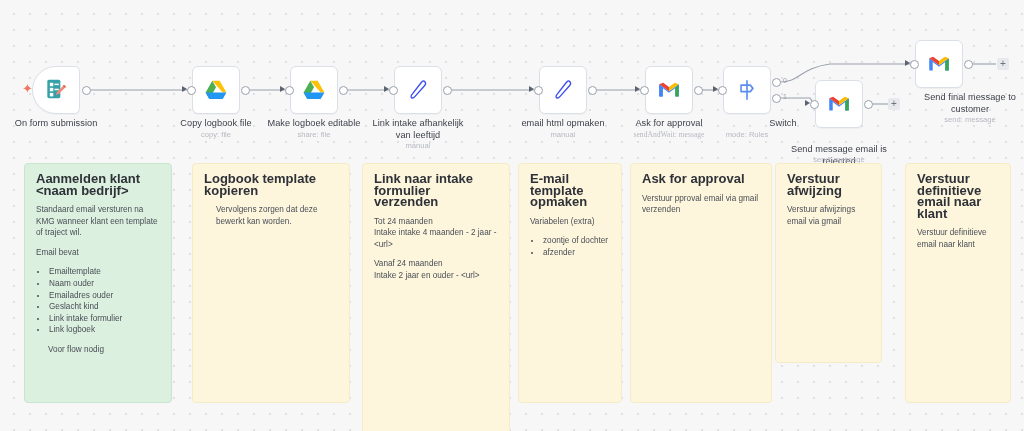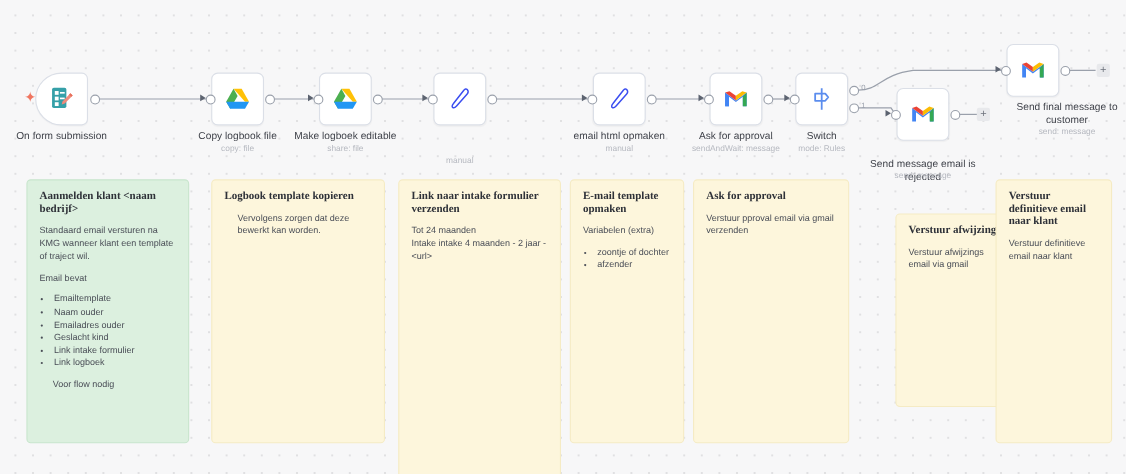--- a/index.html
+++ b/index.html
@@ -97,25 +97,24 @@
   .sticky {
     position: absolute;
     border-radius: 4px;
     padding: 9px 11px 10px 11px;
     overflow: hidden;
   }
   .sticky.yellow { background: #fdf6dc; border: 1px solid #f5ebc4; }
   .sticky.green  { background: #dcf0df; border: 1px solid #c8e5cd; }
   .sticky h4 {
     margin: 0 0 8px 0;
-    font-size: 10px;
+    font-size: 13px;
     line-height: 11.5px;
     font-weight: bold;
     color: #2e3138;
-    font-family: Liberation Serif, serif;
   }
   .sticky p {
     margin: 0 0 8px 0;
     font-size: 8.2px;
     line-height: 11.6px;
     color: #4a4e57;
     white-space: pre-line;
   }
   .sticky p:last-child { margin-bottom: 0; }
   .sticky ul {
@@ -184,20 +183,22 @@
     </svg>
   </div>
   <div class="node-label" style="left:258px; top:118px; width:112px;">Make logboek editable</div>
   <div class="node-sub" style="left:258px; top:130px; width:112px;">share: file</div>
 
   <div class="node" style="left:394px; top:66px;">
     <svg class="ic" viewBox="0 0 24 24">
       <path d="M18.2 4.1 c1.1 1.1 1.1 2.6 0 3.7 L9.3 17.9 c-.9 1-2.4 1.9-3.3 1.2 -.9-.7-.2-2.3.7-3.3 L15.4 4.6 c1-1 2-1.3 2.8-.5 Z" fill="none" stroke="#3b4ef0" stroke-width="1.25" stroke-linejoin="round"></path>
     </svg>
   </div>
+  <div class="node-label" style="left:367px; top:118px; width:102px;">Link intake afhankelijk
+van leeftijd</div>
   <div class="node-sub" style="left:367px; top:141px; width:102px;">manual</div>
 
   <div class="node" style="left:539px; top:66px;">
     <svg class="ic" viewBox="0 0 24 24">
       <path d="M18.2 4.1 c1.1 1.1 1.1 2.6 0 3.7 L9.3 17.9 c-.9 1-2.4 1.9-3.3 1.2 -.9-.7-.2-2.3.7-3.3 L15.4 4.6 c1-1 2-1.3 2.8-.5 Z" fill="none" stroke="#3b4ef0" stroke-width="1.25" stroke-linejoin="round"></path>
     </svg>
   </div>
   <div class="node-label" style="left:508px; top:118px; width:110px;">email html opmaken</div>
   <div class="node-sub" style="left:508px; top:130px; width:110px;">manual</div>
 
@@ -205,29 +206,29 @@
     <svg class="ic" viewBox="0 0 24 24">
       <path d="M3 6.6 L3 18 L6.2 18 L6.2 10.2 L12 14.6 L17.8 10.2 L17.8 18 L21 18 L21 6.6 L12 13.2 Z" fill="#4285f4"></path>
       <path d="M3 6.6 L3 18 L6.2 18 L6.2 10.2 Z" fill="#4285f4"></path>
       <path d="M17.8 10.2 L17.8 18 L21 18 L21 6.6 Z" fill="#34a853"></path>
       <path d="M3 6.6 L12 13.2 L12 9.2 L6.6 5.4 Z" fill="#ea4335"></path>
       <path d="M21 6.6 L12 13.2 L12 9.2 L17.4 5.4 Z" fill="#fbbc04"></path>
       <path d="M6.2 10.2 L12 14.6 L12 10.8 L6.2 6.6 Z" fill="#ea4335" opacity="0"></path>
     </svg>
   </div>
   <div class="node-label" style="left:618px; top:118px; width:102px;">Ask for approval</div>
-  <div class="node-sub" style="left:610px; top:130px; width:118px;">sendAndWait: message</div>
+  <div class="node-sub" style="left:610px; top:130px; width:118px;font-family:Liberation Serif, serif;">sendAndWait: message</div>
 
   <div class="node" style="left:723px; top:66px;">
     <svg class="ic" viewBox="0 0 24 24">
       <path d="M12 3 L12 21" stroke="#5b8dee" stroke-width="1.5" fill="none"></path>
       <path d="M6.5 7.5 L15 7.5 L17.5 10.5 L15 13.5 L6.5 13.5 Z" fill="none" stroke="#5b8dee" stroke-width="1.5" stroke-linejoin="round"></path>
     </svg>
   </div>
-  <div class="node-label" style="left:712px; top:118px; width:70px;">Switch</div>
+  <div class="node-label" style="left:748px; top:118px; width:70px;">Switch</div>
   <div class="node-sub" style="left:706px; top:130px; width:82px;">mode: Rules</div>
 
   <div class="node" style="left:815px; top:80px;">
     <svg class="ic" viewBox="0 0 24 24">
       <path d="M3 6.6 L3 18 L6.2 18 L6.2 10.2 L12 14.6 L17.8 10.2 L17.8 18 L21 18 L21 6.6 L12 13.2 Z" fill="#4285f4"></path>
       <path d="M17.8 10.2 L17.8 18 L21 18 L21 6.6 Z" fill="#34a853"></path>
       <path d="M3 6.6 L12 13.2 L12 9.2 L6.6 5.4 Z" fill="#ea4335"></path>
       <path d="M21 6.6 L12 13.2 L12 9.2 L17.4 5.4 Z" fill="#fbbc04"></path>
     </svg>
   </div>
@@ -304,37 +305,39 @@
 
   <div class="sticky yellow" style="left:192px; top:163px; width:158px; height:240px;">
     <h4>Logbook template kopieren</h4>
     <p class="indent">Vervolgens zorgen dat deze bewerkt kan worden.</p>
   </div>
 
   <div class="sticky yellow" style="left:362px; top:163px; width:148px; height:287px;">
     <h4>Link naar intake formulier verzenden</h4>
     <p>Tot 24 maanden
 Intake intake 4 maanden - 2 jaar - &lt;url&gt;</p>
+    <p>Vanaf 24 maanden
+Intake 2 jaar en ouder - &lt;url&gt;</p>
   </div>
 
   <div class="sticky yellow" style="left:518px; top:163px; width:104px; height:240px;">
     <h4>E-mail template opmaken</h4>
     <p>Variabelen (extra)</p>
     <ul>
       <li>zoontje of dochter</li>
       <li>afzender</li>
     </ul>
   </div>
 
   <div class="sticky yellow" style="left:630px; top:163px; width:142px; height:240px;">
     <h4>Ask for approval</h4>
     <p>Verstuur pproval email via gmail verzenden</p>
   </div>
 
-  <div class="sticky yellow" style="left:814px; top:163px; width:107px; height:176px;margin-top:31px;">
+  <div class="sticky yellow" style="left:775px; top:163px; width:107px; height:200px;">
     <h4>Verstuur afwijzing</h4>
     <p>Verstuur afwijzings email via gmail</p>
   </div>
 
   <div class="sticky yellow" style="left:905px; top:163px; width:106px; height:240px;">
     <h4>Verstuur definitieve email naar klant</h4>
     <p>Verstuur definitieve email naar klant</p>
   </div>
 
 </div>

